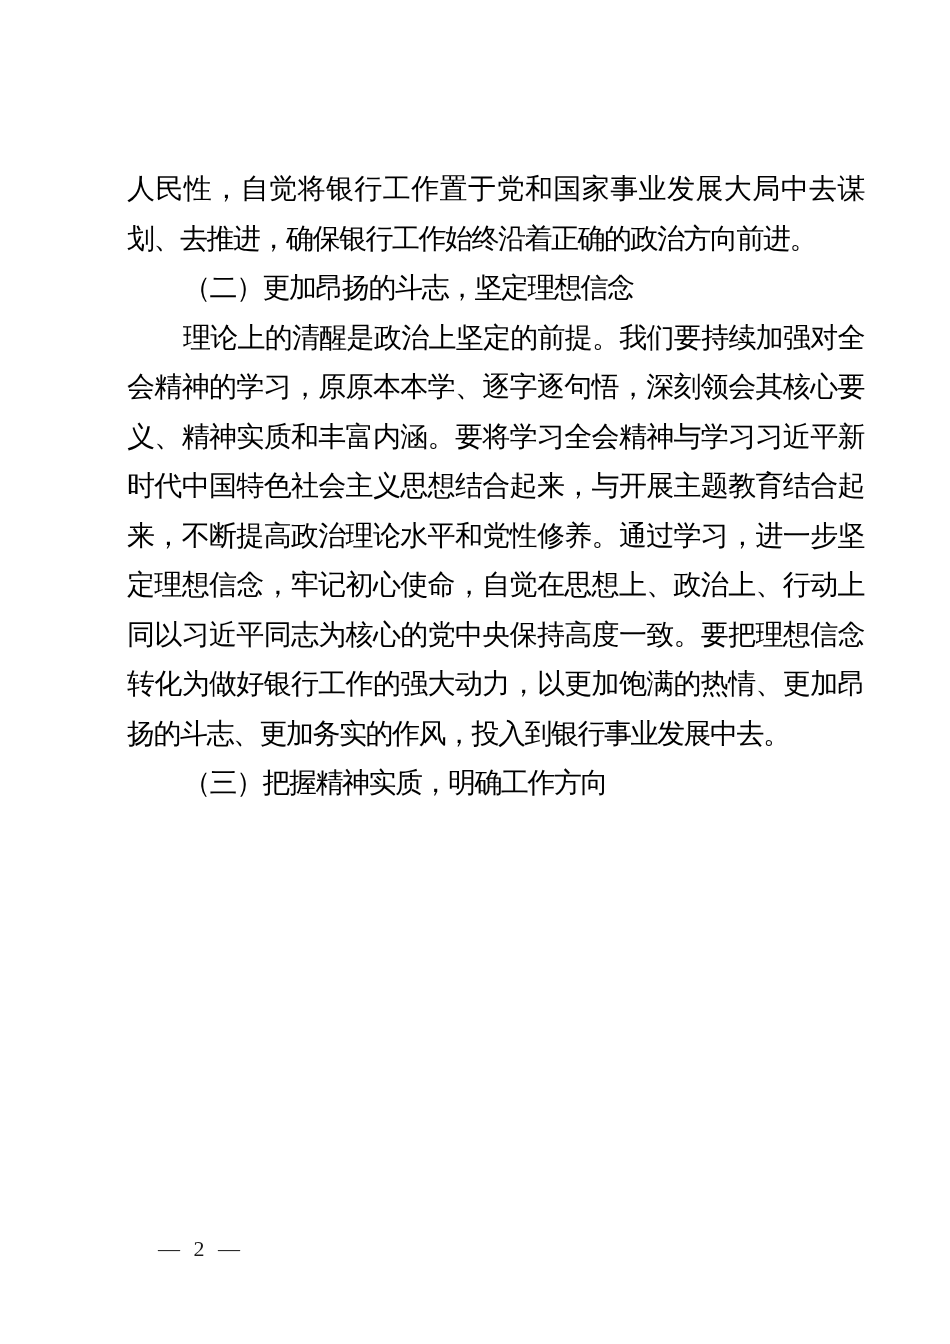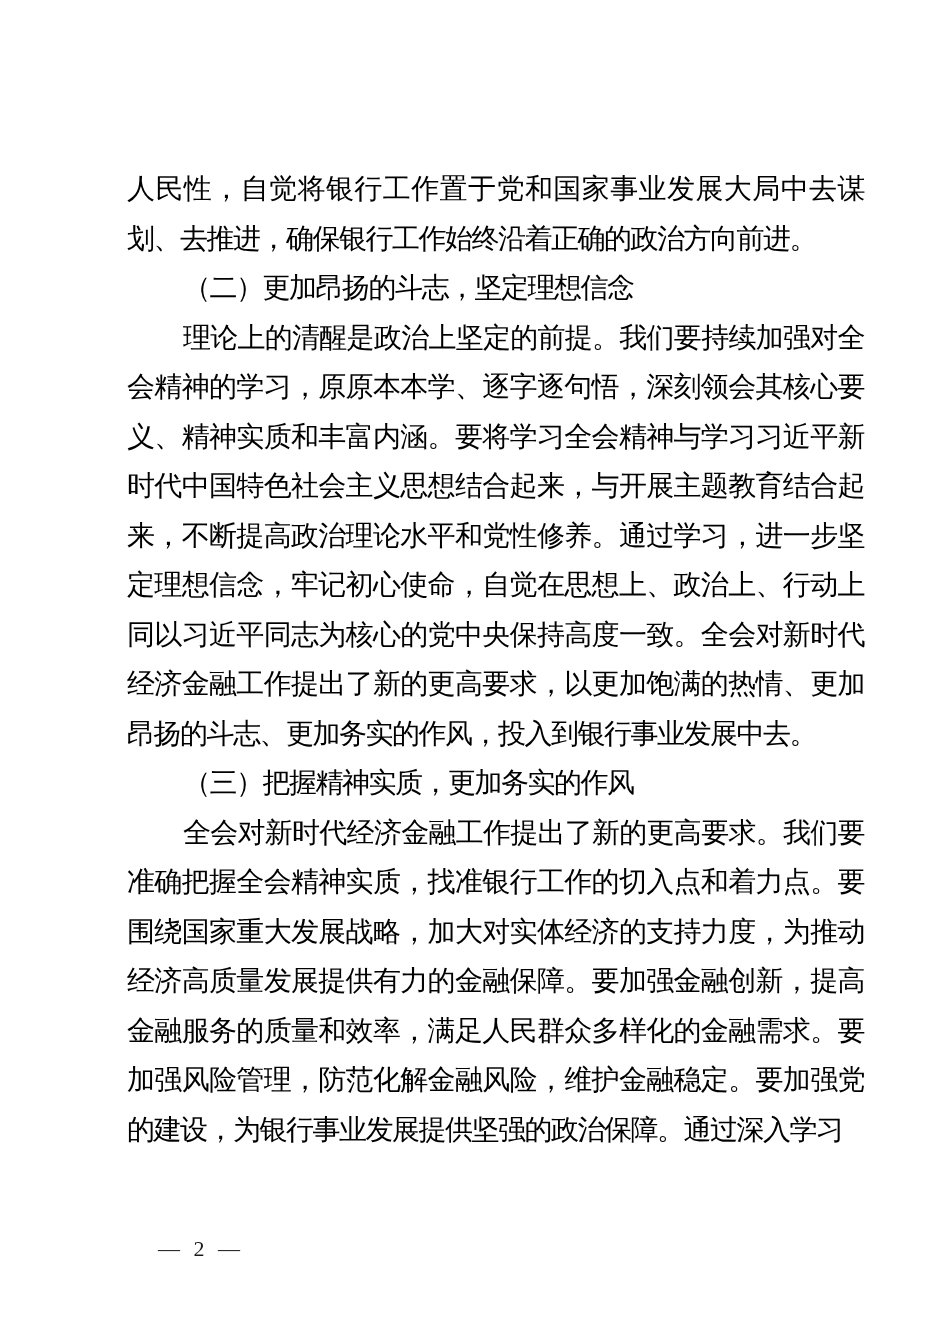--- a/index.html
+++ b/index.html
@@ -53,24 +53,23 @@
 </head>
 <body>
 
 <div class="page">
 
   <div class="doc-body">
     <p class="para continued">人民性，自觉将银行工作置于党和国家事业发展大局中去谋划、去推进，确保银行工作始终沿着正确的政治方向前进。</p>
 
     <p class="heading">（二）更加昂扬的斗志，坚定理想信念</p>
 
-    <p class="para">理论上的清醒是政治上坚定的前提。我们要持续加强对全会精神的学习，原原本本学、逐字逐句悟，深刻领会其核心要义、精神实质和丰富内涵。要将学习全会精神与学习习近平新时代中国特色社会主义思想结合起来，与开展主题教育结合起来，不断提高政治理论水平和党性修养。通过学习，进一步坚定理想信念，牢记初心使命，自觉在思想上、政治上、行动上同以习近平同志为核心的党中央保持高度一致。全会对新时代经济金融工作提出了新的更高要求，以更加饱满的热情、更加昂扬的斗志、更加务实的作风，投入到银行事业发展中去。</p>
+    <p class="para">理论上的清醒是政治上坚定的前提。我们要持续加强对全会精神的学习，原原本本学、逐字逐句悟，深刻领会其核心要义、精神实质和丰富内涵。要将学习全会精神与学习习近平新时代中国特色社会主义思想结合起来，与开展主题教育结合起来，不断提高政治理论水平和党性修养。通过学习，进一步坚定理想信念，牢记初心使命，自觉在思想上、政治上、行动上同以习近平同志为核心的党中央保持高度一致。要把理想信念转化为做好银行工作的强大动力，以更加饱满的热情、更加昂扬的斗志、更加务实的作风，投入到银行事业发展中去。</p>
 
-    <p class="heading">（三）把握精神实质，更加务实的作风</p>
+    <p class="heading">（三）把握精神实质，明确工作方向</p>
 
-    <p class="para">全会对新时代经济金融工作提出了新的更高要求。我们要准确把握全会精神实质，找准银行工作的切入点和着力点。要围绕国家重大发展战略，加大对实体经济的支持力度，为推动经济高质量发展提供有力的金融保障。要加强金融创新，提高金融服务的质量和效率，满足人民群众多样化的金融需求。要加强风险管理，防范化解金融风险，维护金融稳定。要加强党的建设，为银行事业发展提供坚强的政治保障。通过深入学习</p>
   </div>
 
   <div class="page-footer">
     <span>— 2 —</span>
   </div>
 
 </div>
 
 </body></html>

